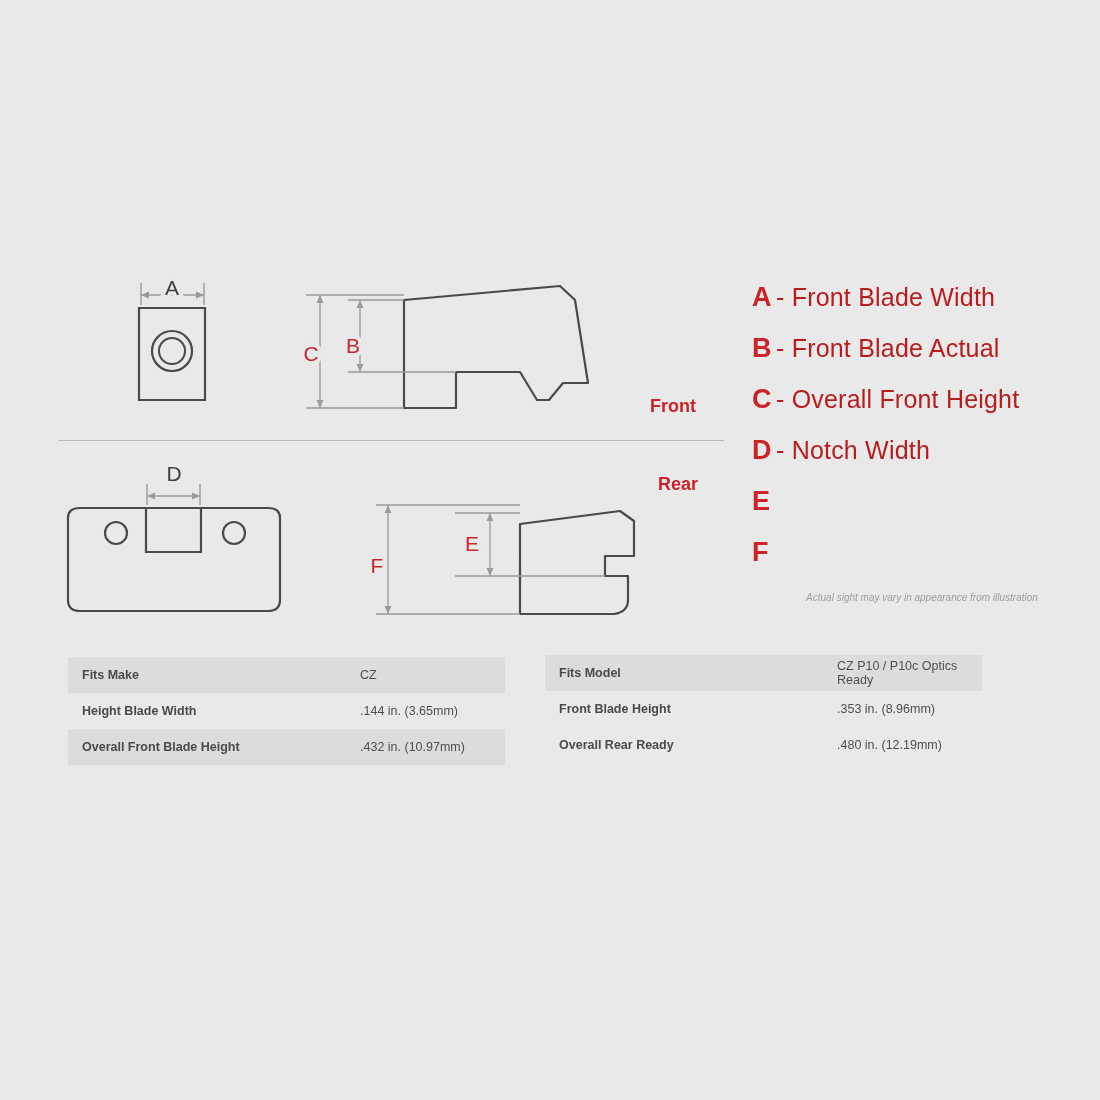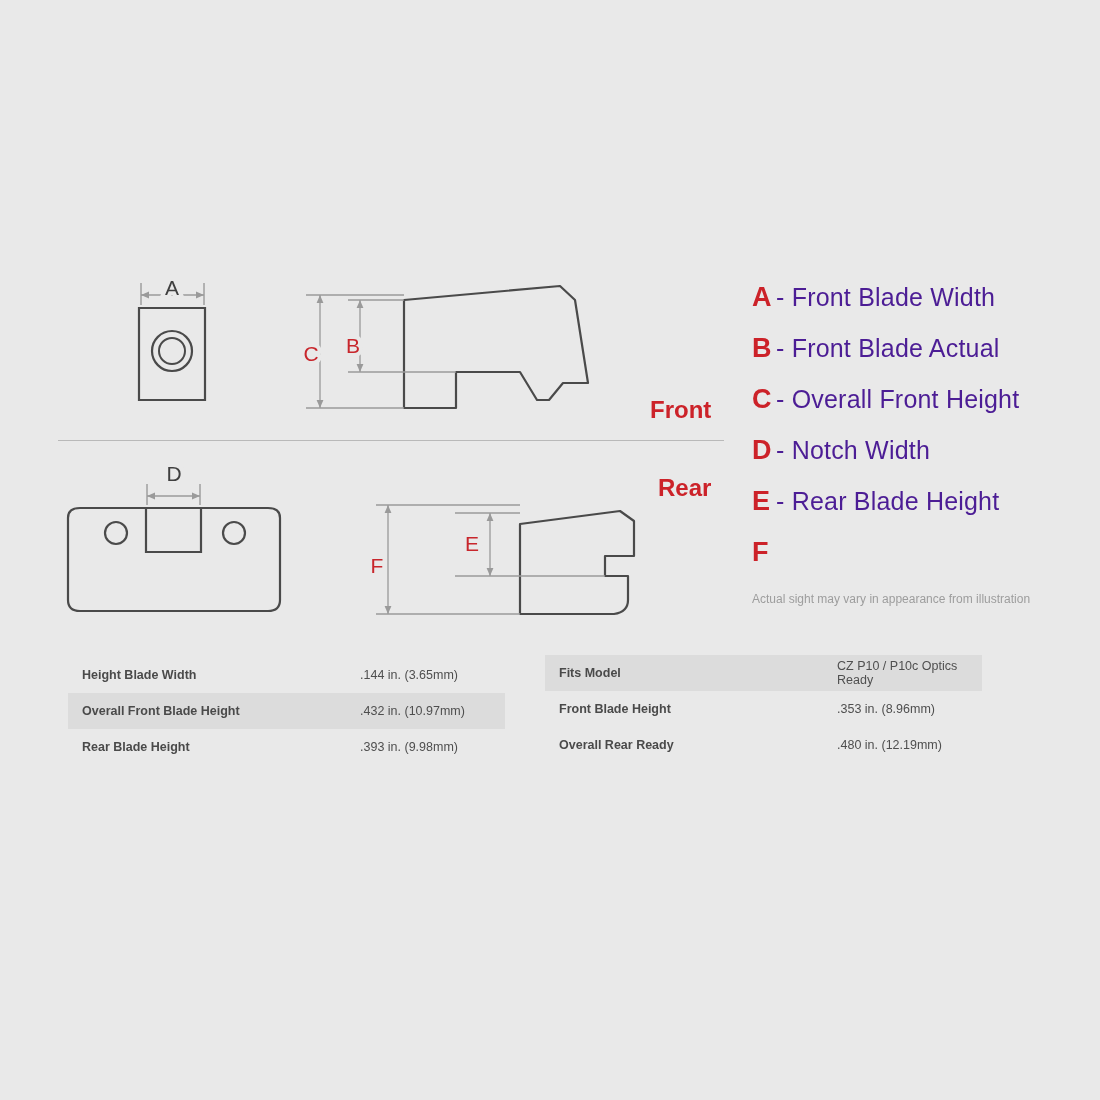--- a/index.html
+++ b/index.html
@@ -46,39 +46,40 @@
     white-space: nowrap;
   }
   .legend-letter {
     color: #cc2229;
     font-size: 27px;
     font-weight: bold;
     width: 24px;
     flex: none;
   }
   .legend-text {
-    color: #4c1d95;
+    color: #b91c1c;
     font-size: 25px;
     letter-spacing: 0.2px;
   }
   .disclaimer {
     position: absolute;
     left: 752px;
     top: 592px;
     width: 340px;
-    font-size: 12px;
+    font-size: 10px;
+    font-style: italic;
     color: #9d9d9d;
-    text-align: left;
+    text-align: center;
   }
 
   
   .view-label {
     position: absolute;
     color: #cc2229;
-    font-size: 24px;
+    font-size: 18px;
     font-weight: bold;
   }
   .view-label.front { left: 650px; top: 396px; }
   .view-label.rear  { left: 658px; top: 474px; }
 
   .divider {
     position: absolute;
     left: 58px;
     top: 440px;
     width: 666px;
@@ -220,44 +221,43 @@
     <div class="legend-row">
       <span class="legend-letter">C</span>
       <span class="legend-text">- Overall Front Height</span>
     </div>
     <div class="legend-row">
       <span class="legend-letter">D</span>
       <span class="legend-text">- Notch Width</span>
     </div>
     <div class="legend-row">
       <span class="legend-letter">E</span>
-      <span class="legend-text">- Rear Blade Height</span>
     </div>
     <div class="legend-row">
       <span class="legend-letter">F</span>
     </div>
   </div>
 
   <div class="disclaimer">Actual sight may vary in appearance from illustration</div>
 
   <div class="tables">
 
     <table class="spec-table left">
       <tbody>
+        <tr class="shade">
+          <td class="label">Fits Make</td>
+          <td class="value">CZ</td>
+        </tr>
         <tr class="plain">
           <td class="label">Height Blade Width</td>
           <td class="value">.144 in. (3.65mm)</td>
         </tr>
         <tr class="shade">
           <td class="label">Overall Front Blade Height</td>
           <td class="value">.432 in. (10.97mm)</td>
-        </tr>
-        <tr class="plain">
-          <td class="label">Rear Blade Height</td>
-          <td class="value">.393 in. (9.98mm)</td>
         </tr>
       </tbody>
     </table>
 
     <table class="spec-table right">
       <tbody>
         <tr class="shade">
           <td class="label">Fits Model</td>
           <td class="value">CZ P10 / P10c Optics Ready</td>
         </tr>

